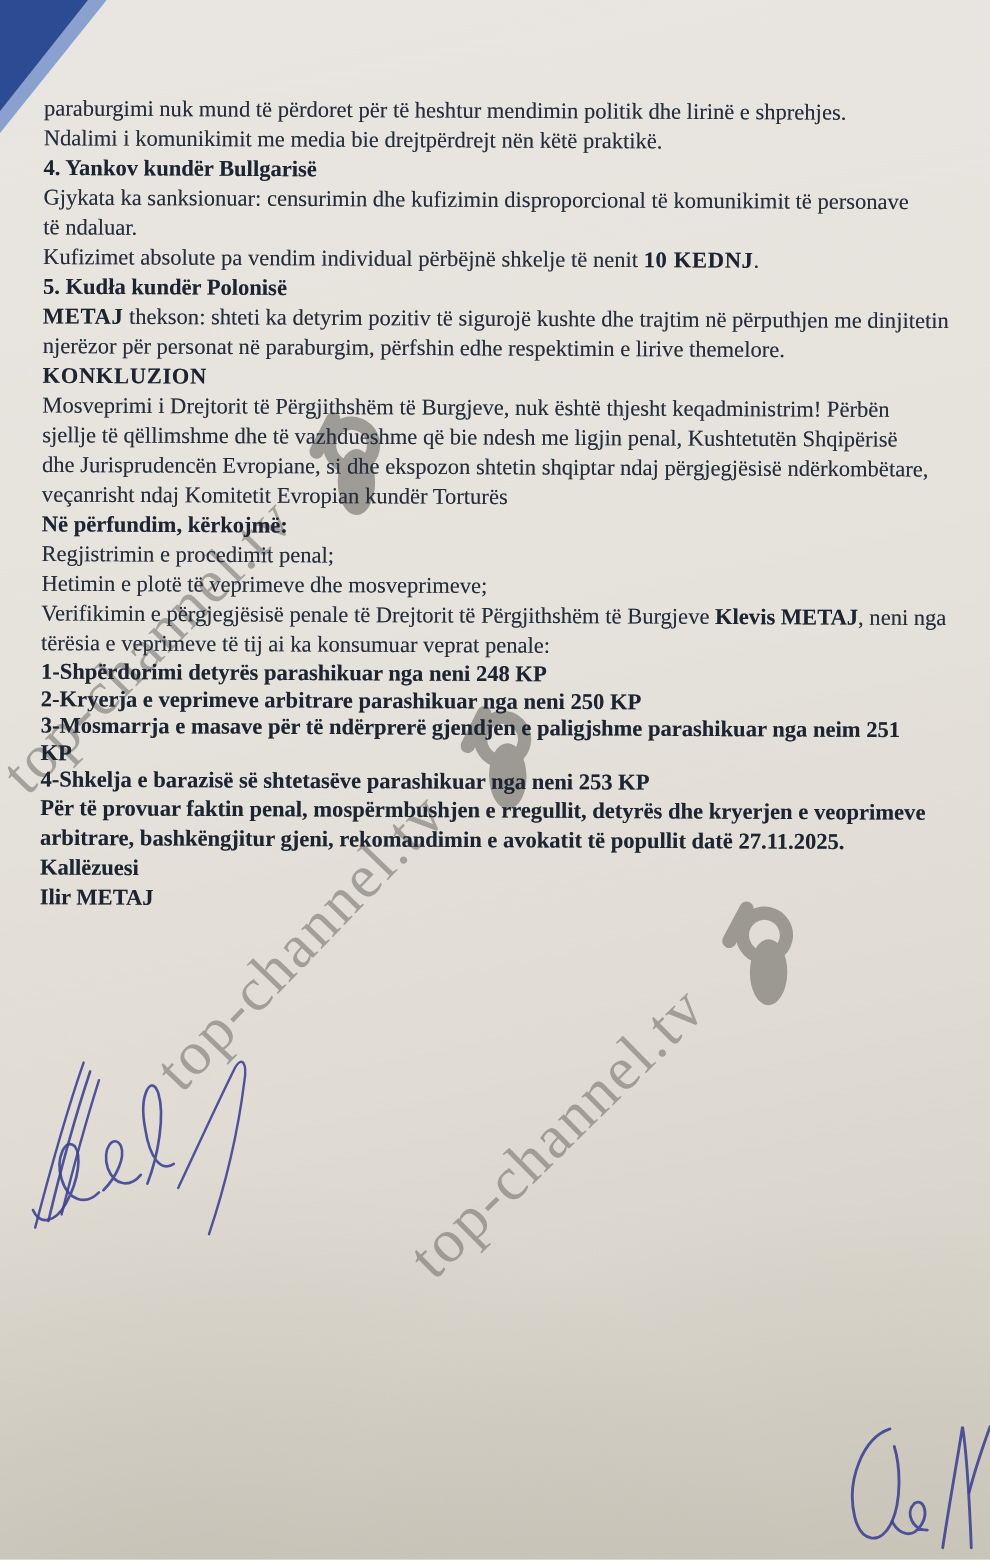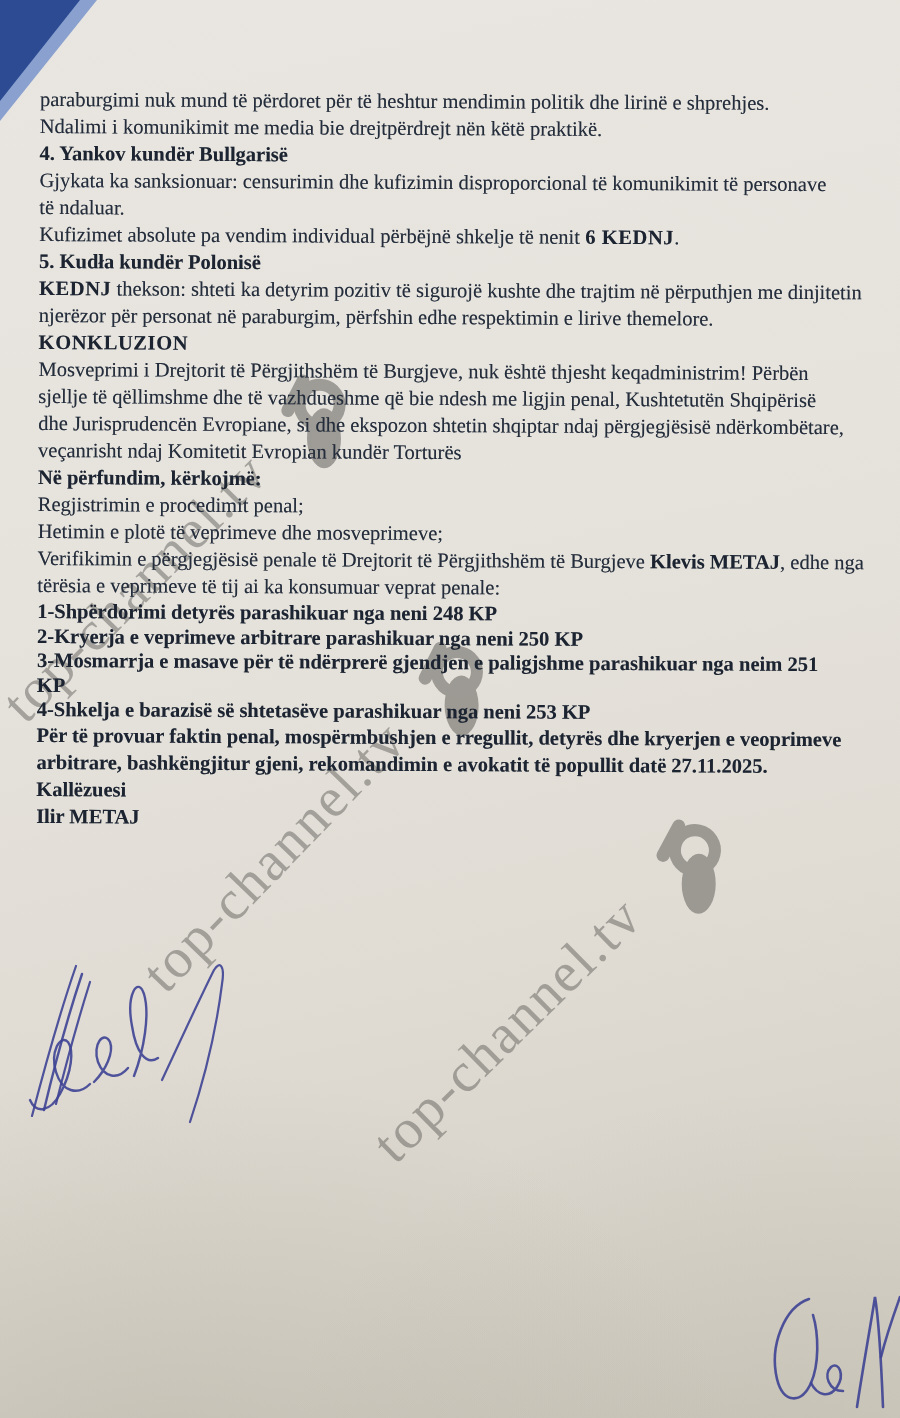--- a/index.html
+++ b/index.html
@@ -82,33 +82,33 @@
       </g>
     </svg>
   </div>
 
   <div class="doc">
     <p>paraburgimi nuk mund të përdoret për të heshtur mendimin politik dhe lirinë e shprehjes.</p>
     <p>Ndalimi i komunikimit me media bie drejtpërdrejt nën këtë praktikë.</p>
     <p class="b">4. Yankov kundër Bullgarisë</p>
     <p>Gjykata ka sanksionuar: censurimin dhe kufizimin disproporcional të komunikimit të personave</p>
     <p>të ndaluar.</p>
-    <p><span>Kufizimet absolute pa vendim individual përbëjnë shkelje të nenit </span><span class="b caps">6 KEDNJ</span><span>.</span></p>
+    <p><span>Kufizimet absolute pa vendim individual përbëjnë shkelje të nenit </span><span class="b caps">10 KEDNJ</span><span>.</span></p>
     <p class="b mt18">5. Kudła kundër Polonisë</p>
-    <p><span class="b caps">KEDNJ</span><span> thekson: shteti ka detyrim pozitiv të sigurojë kushte dhe trajtim në përputhjen me dinjitetin</span></p>
+    <p><span class="b caps">METAJ</span><span> thekson: shteti ka detyrim pozitiv të sigurojë kushte dhe trajtim në përputhjen me dinjitetin</span></p>
     <p>njerëzor për personat në paraburgim, përfshin edhe respektimin e lirive themelore.</p>
     <p class="b caps mt14">KONKLUZION</p>
     <p class="mt18">Mosveprimi i Drejtorit të Përgjithshëm të Burgjeve, nuk është thjesht keqadministrim! Përbën</p>
     <p>sjellje të qëllimshme dhe të vazhdueshme që bie ndesh me ligjin penal, Kushtetutën Shqipërisë</p>
     <p>dhe Jurisprudencën Evropiane, si dhe ekspozon shtetin shqiptar ndaj përgjegjësisë ndërkombëtare,</p>
     <p>veçanrisht ndaj Komitetit Evropian kundër Torturës</p>
     <p class="b mt13">Në përfundim, kërkojmë:</p>
     <p>Regjistrimin e procedimit penal;</p>
     <p>Hetimin e plotë të veprimeve dhe mosveprimeve;</p>
-    <p><span>Verifikimin e përgjegjësisë penale të Drejtorit të Përgjithshëm të Burgjeve </span><span class="b">Klevis METAJ</span><span>, edhe nga</span></p>
+    <p><span>Verifikimin e përgjegjësisë penale të Drejtorit të Përgjithshëm të Burgjeve </span><span class="b">Klevis METAJ</span><span>, neni nga</span></p>
     <p>tërësia e veprimeve të tij ai ka konsumuar veprat penale:</p>
     <p class="b tight mt9">1-Shpërdorimi detyrës parashikuar nga neni 248 KP</p>
     <p class="b tight">2-Kryerja e veprimeve arbitrare parashikuar nga neni 250 KP</p>
     <p class="b tight">3-Mosmarrja e masave për të ndërprerë gjendjen e paligjshme parashikuar nga neim 251</p>
     <p class="b tight">KP</p>
     <p class="b tight">4-Shkelja e barazisë së shtetasëve parashikuar nga neni 253 KP</p>
     <p class="b mt13">Për të provuar faktin penal, mospërmbushjen e rregullit, detyrës dhe kryerjen e veoprimeve</p>
     <p class="b">arbitrare, bashkëngjitur gjeni, rekomandimin e avokatit të popullit datë 27.11.2025.</p>
     <p class="b mt40">Kallëzuesi</p>
     <p class="b mt20">Ilir METAJ</p>

